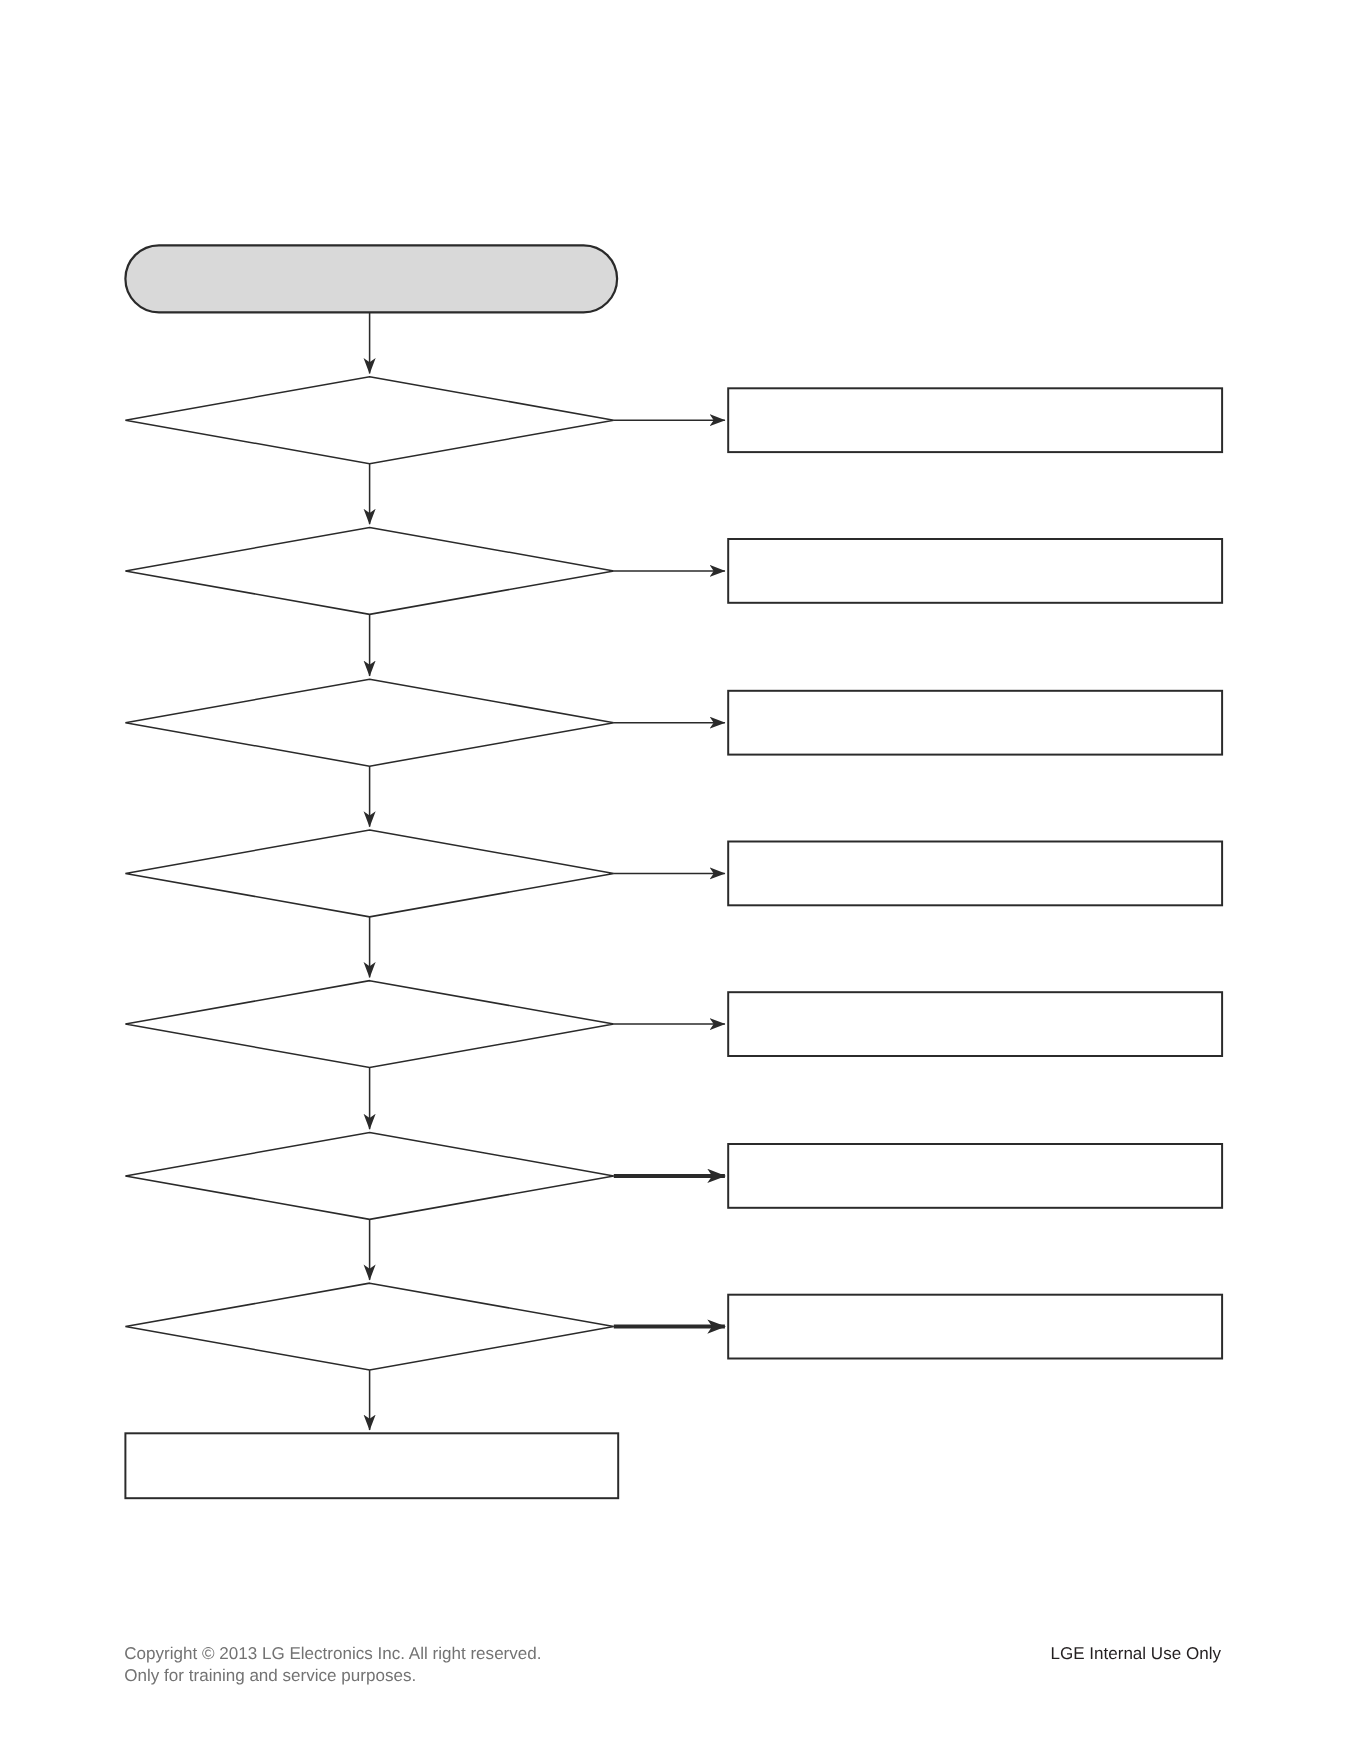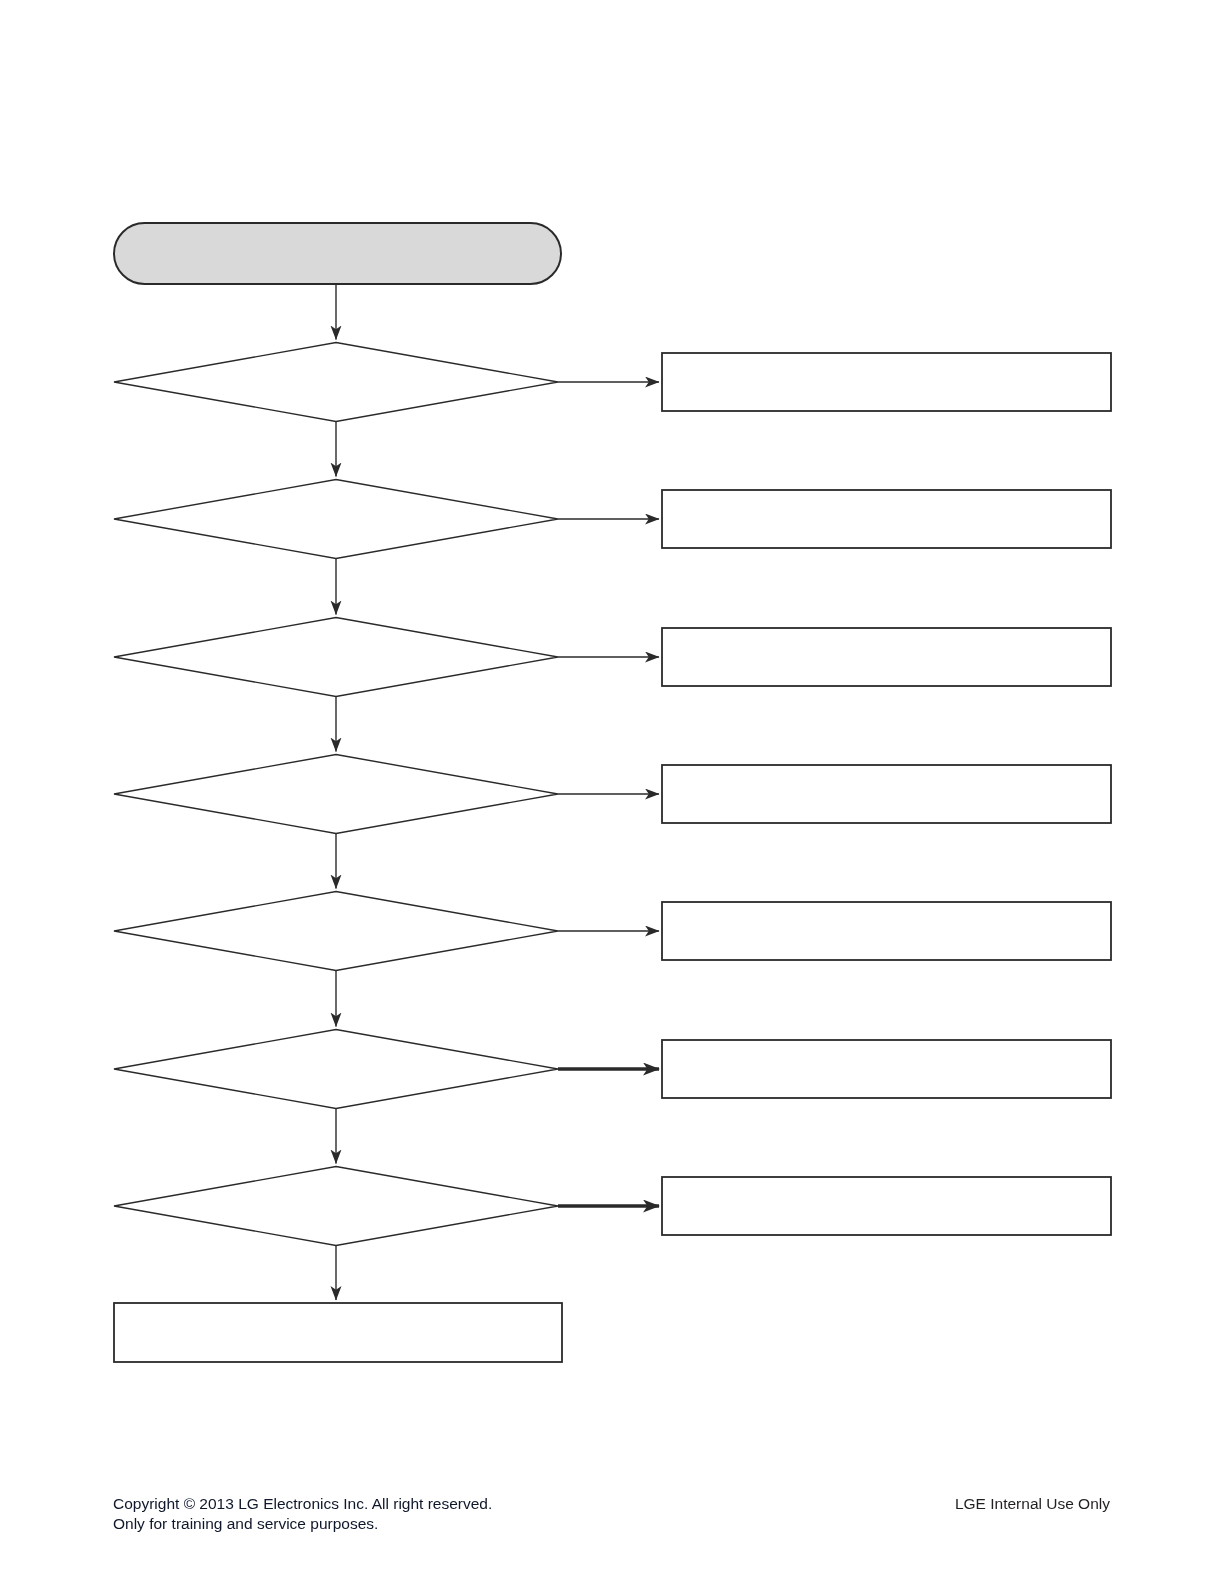--- a/index.html
+++ b/index.html
@@ -18,21 +18,21 @@
     position: absolute;
     left: 0;
     top: 0;
   }
   .footer-left {
     position: absolute;
     left: 113px;
     top: 1494px;
     font-size: 15.5px;
     line-height: 20px;
-    color: #0f172a;
+    color: #737373;
   }
   .footer-right {
     position: absolute;
     right: 114px;
     top: 1494px;
     font-size: 15.5px;
     line-height: 20px;
     color: #231f20;
     text-align: right;
   }

